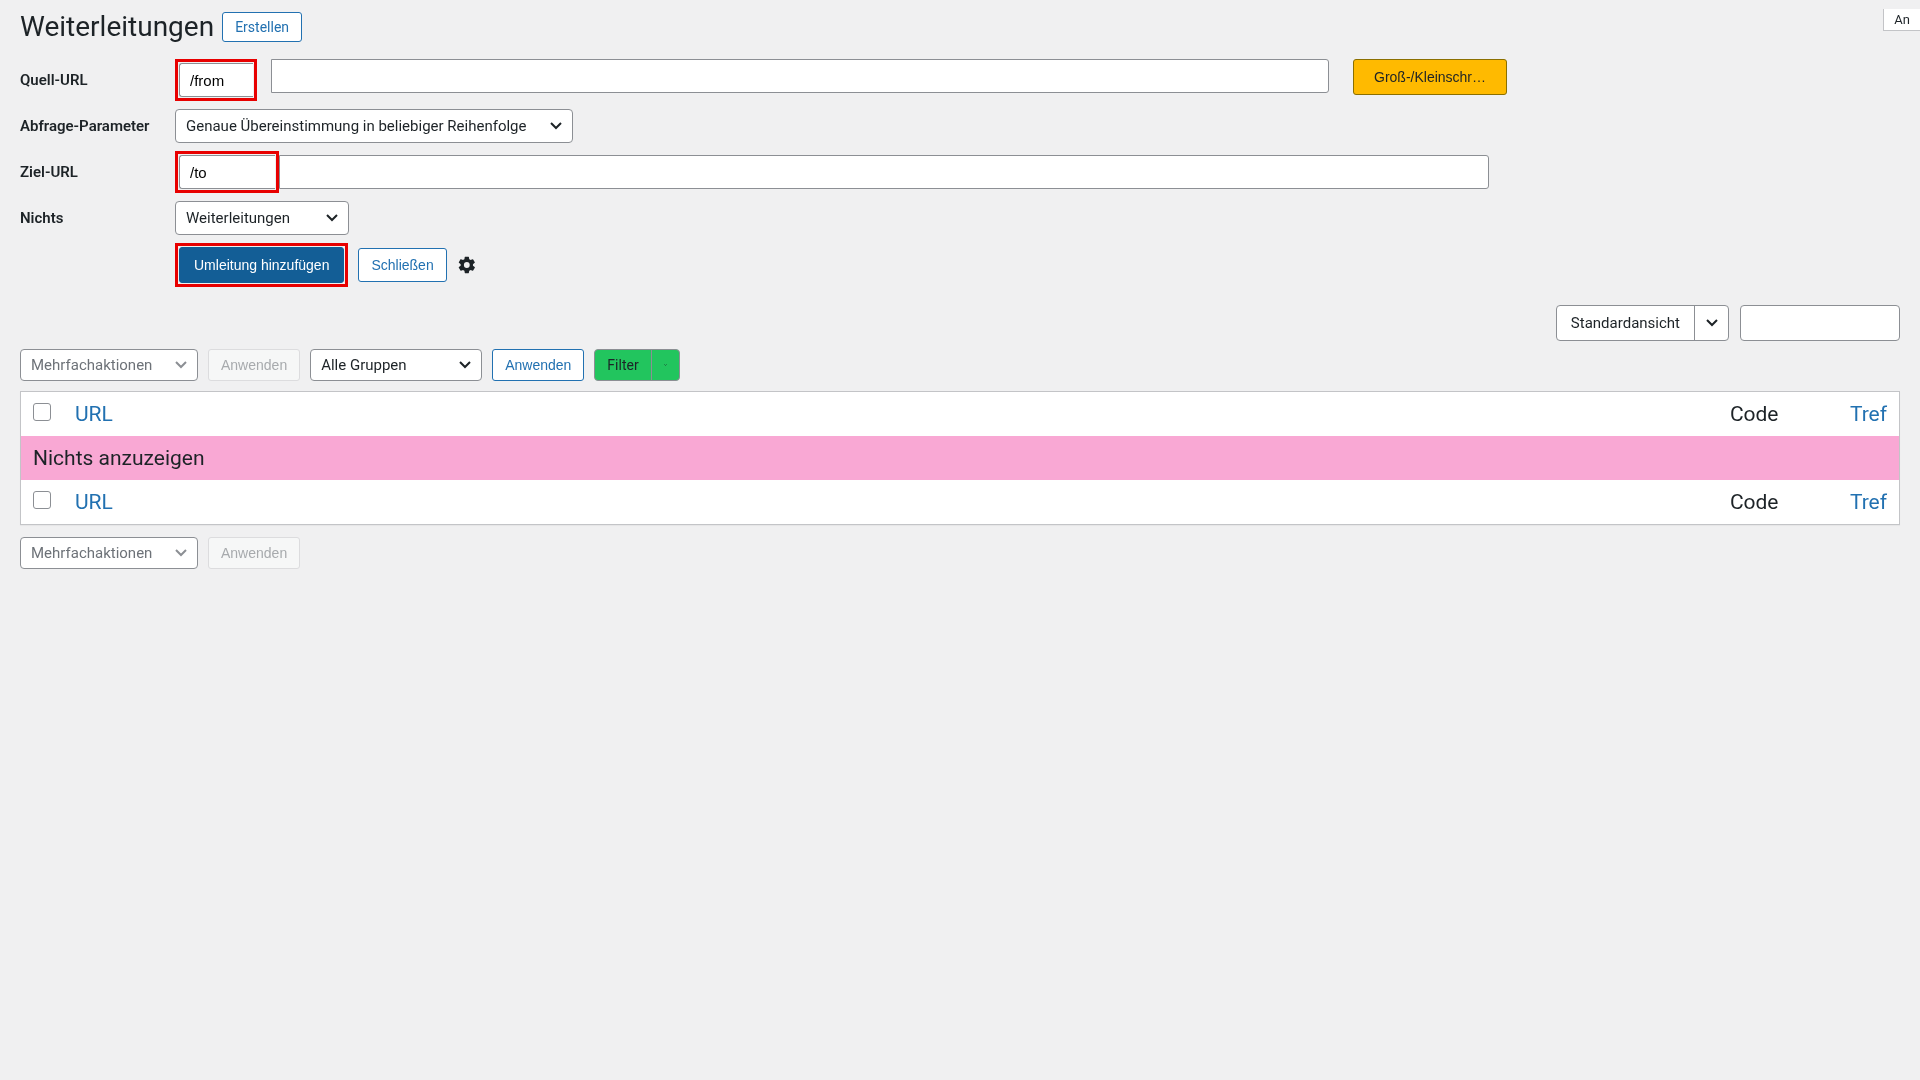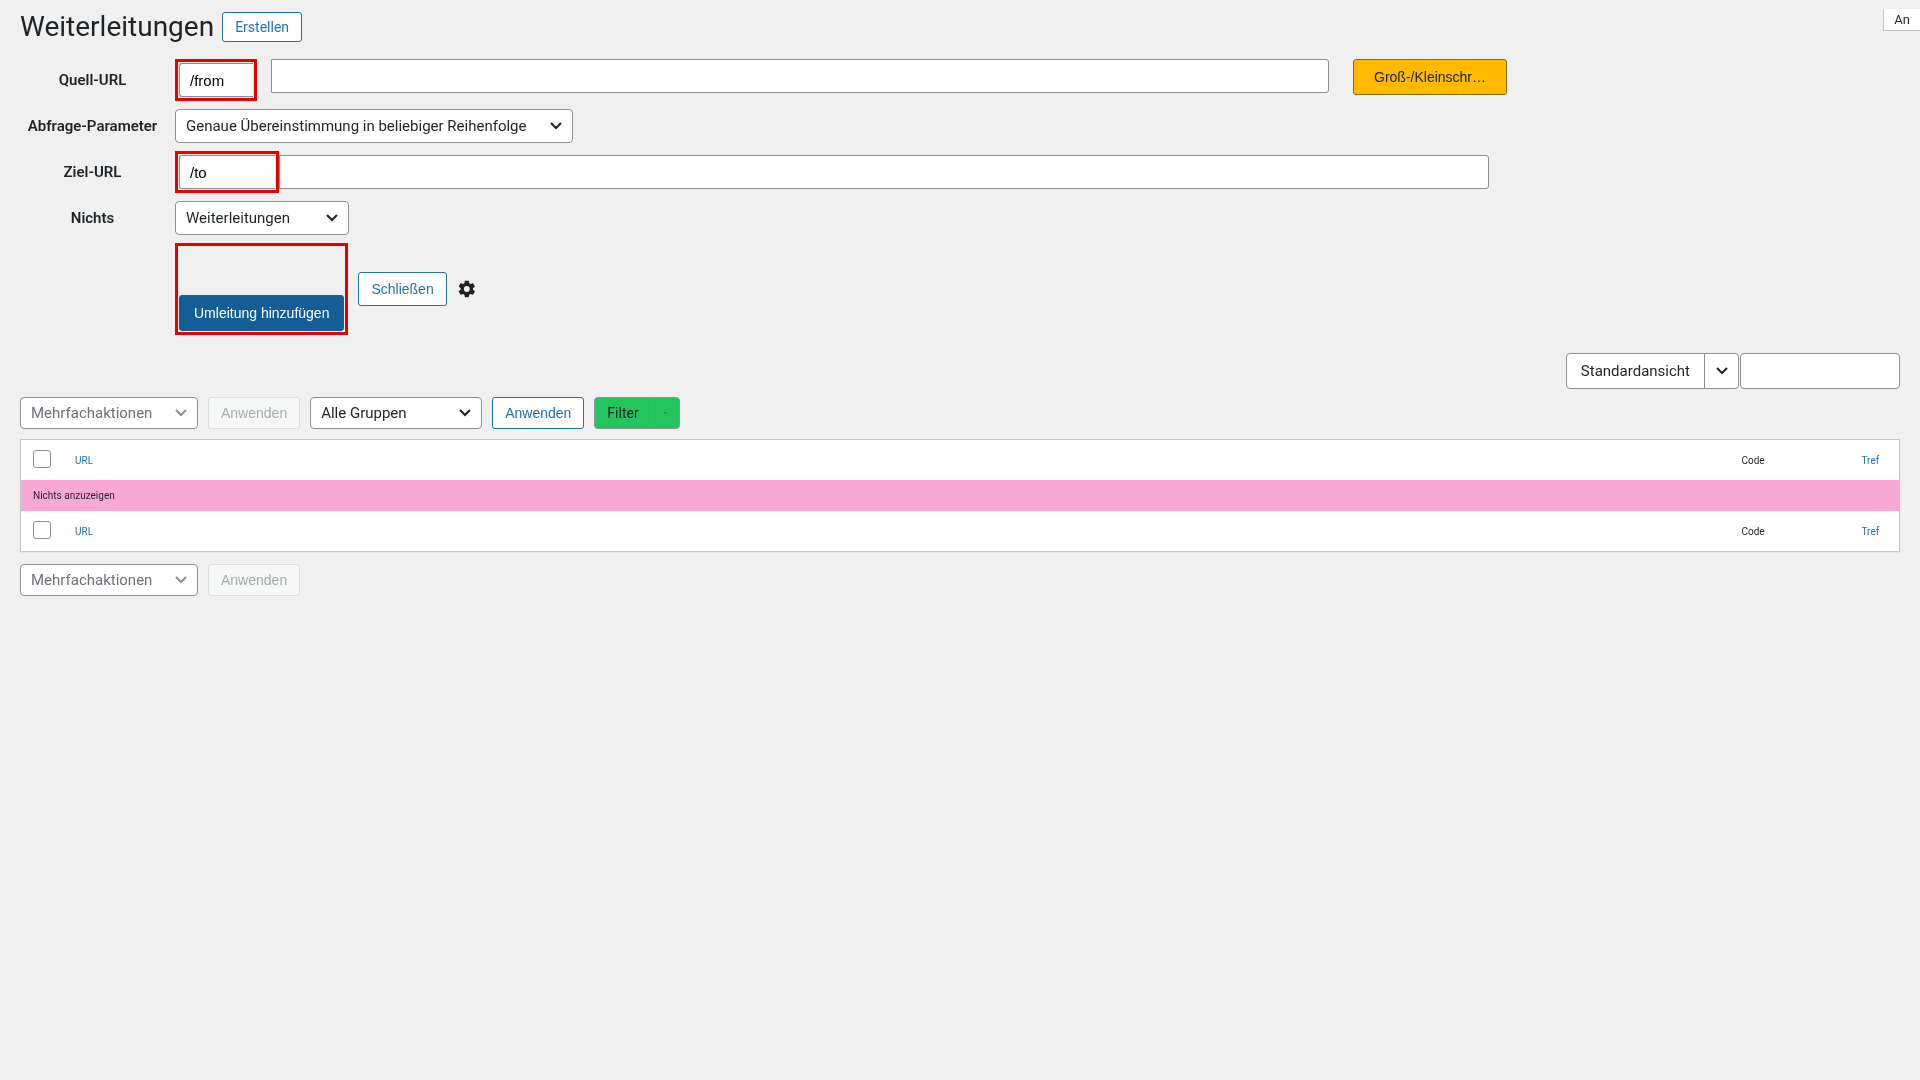--- a/index.html
+++ b/index.html
@@ -37,21 +37,20 @@
       color: #2271b1;
       font-size: 14px;
       cursor: pointer;
       height: 30px;
       text-decoration: none;
     }
     .btn-primary-dark {
       background: #135e96;
       border-color: #135e96;
       color: #fff;
-      margin-top: 48px;
     }
     .btn-yellow {
       background: #ffba00;
       border: 1px solid #8b6f00;
       color: #1d2327;
       font-weight: 400;
     }
     .tabs {
       margin-bottom: 18px;
     }
@@ -67,21 +66,21 @@
     .tabs .sep {
       color: #8c8f94;
       margin: 0 6px;
     }
     .form-table {
       width: 100%;
       border-collapse: collapse;
       margin-bottom: 14px;
     }
     .form-table th {
-      text-align: center;
+      text-align: left;
       padding: 6px 10px 6px 0;
       width: 155px;
       font-weight: 600;
       font-size: 15px;
       vertical-align: middle;
     }
     .form-table td {
       padding: 4px 0;
       vertical-align: middle;
     }
@@ -130,21 +129,21 @@
     }
     .chevron svg { display: block; }
     .highlight-box {
       border: 3px solid #e80000;
       padding: 1px;
     }
     .gear-icon svg { display: block; }
     .view-row {
       display: flex;
       justify-content: flex-end;
-      gap: 1px;
+      gap: 11px;
       margin-bottom: 8px;
     }
     .select-view {
       display: inline-flex;
       align-items: stretch;
       border: 1px solid #8c8f94;
       border-radius: 4px;
       overflow: hidden;
       background: #fff;
       height: 36px;
@@ -206,21 +205,21 @@
       width: 100%;
       border: 1px solid #c3c4c7;
       border-collapse: collapse;
       background: #fff;
       box-shadow: 0 1px 1px rgba(0,0,0,0.04);
     }
     table.data-table th,
     table.data-table td {
       padding: 10px 12px;
       text-align: left;
-      font-size: 10px;
+      font-size: 21px;
       font-weight: 400;
     }
     table.data-table th a {
       color: #2271b1;
       text-decoration: none;
     }
     table.data-table thead tr,
     table.data-table tfoot tr {
       background: #fff;
     }

